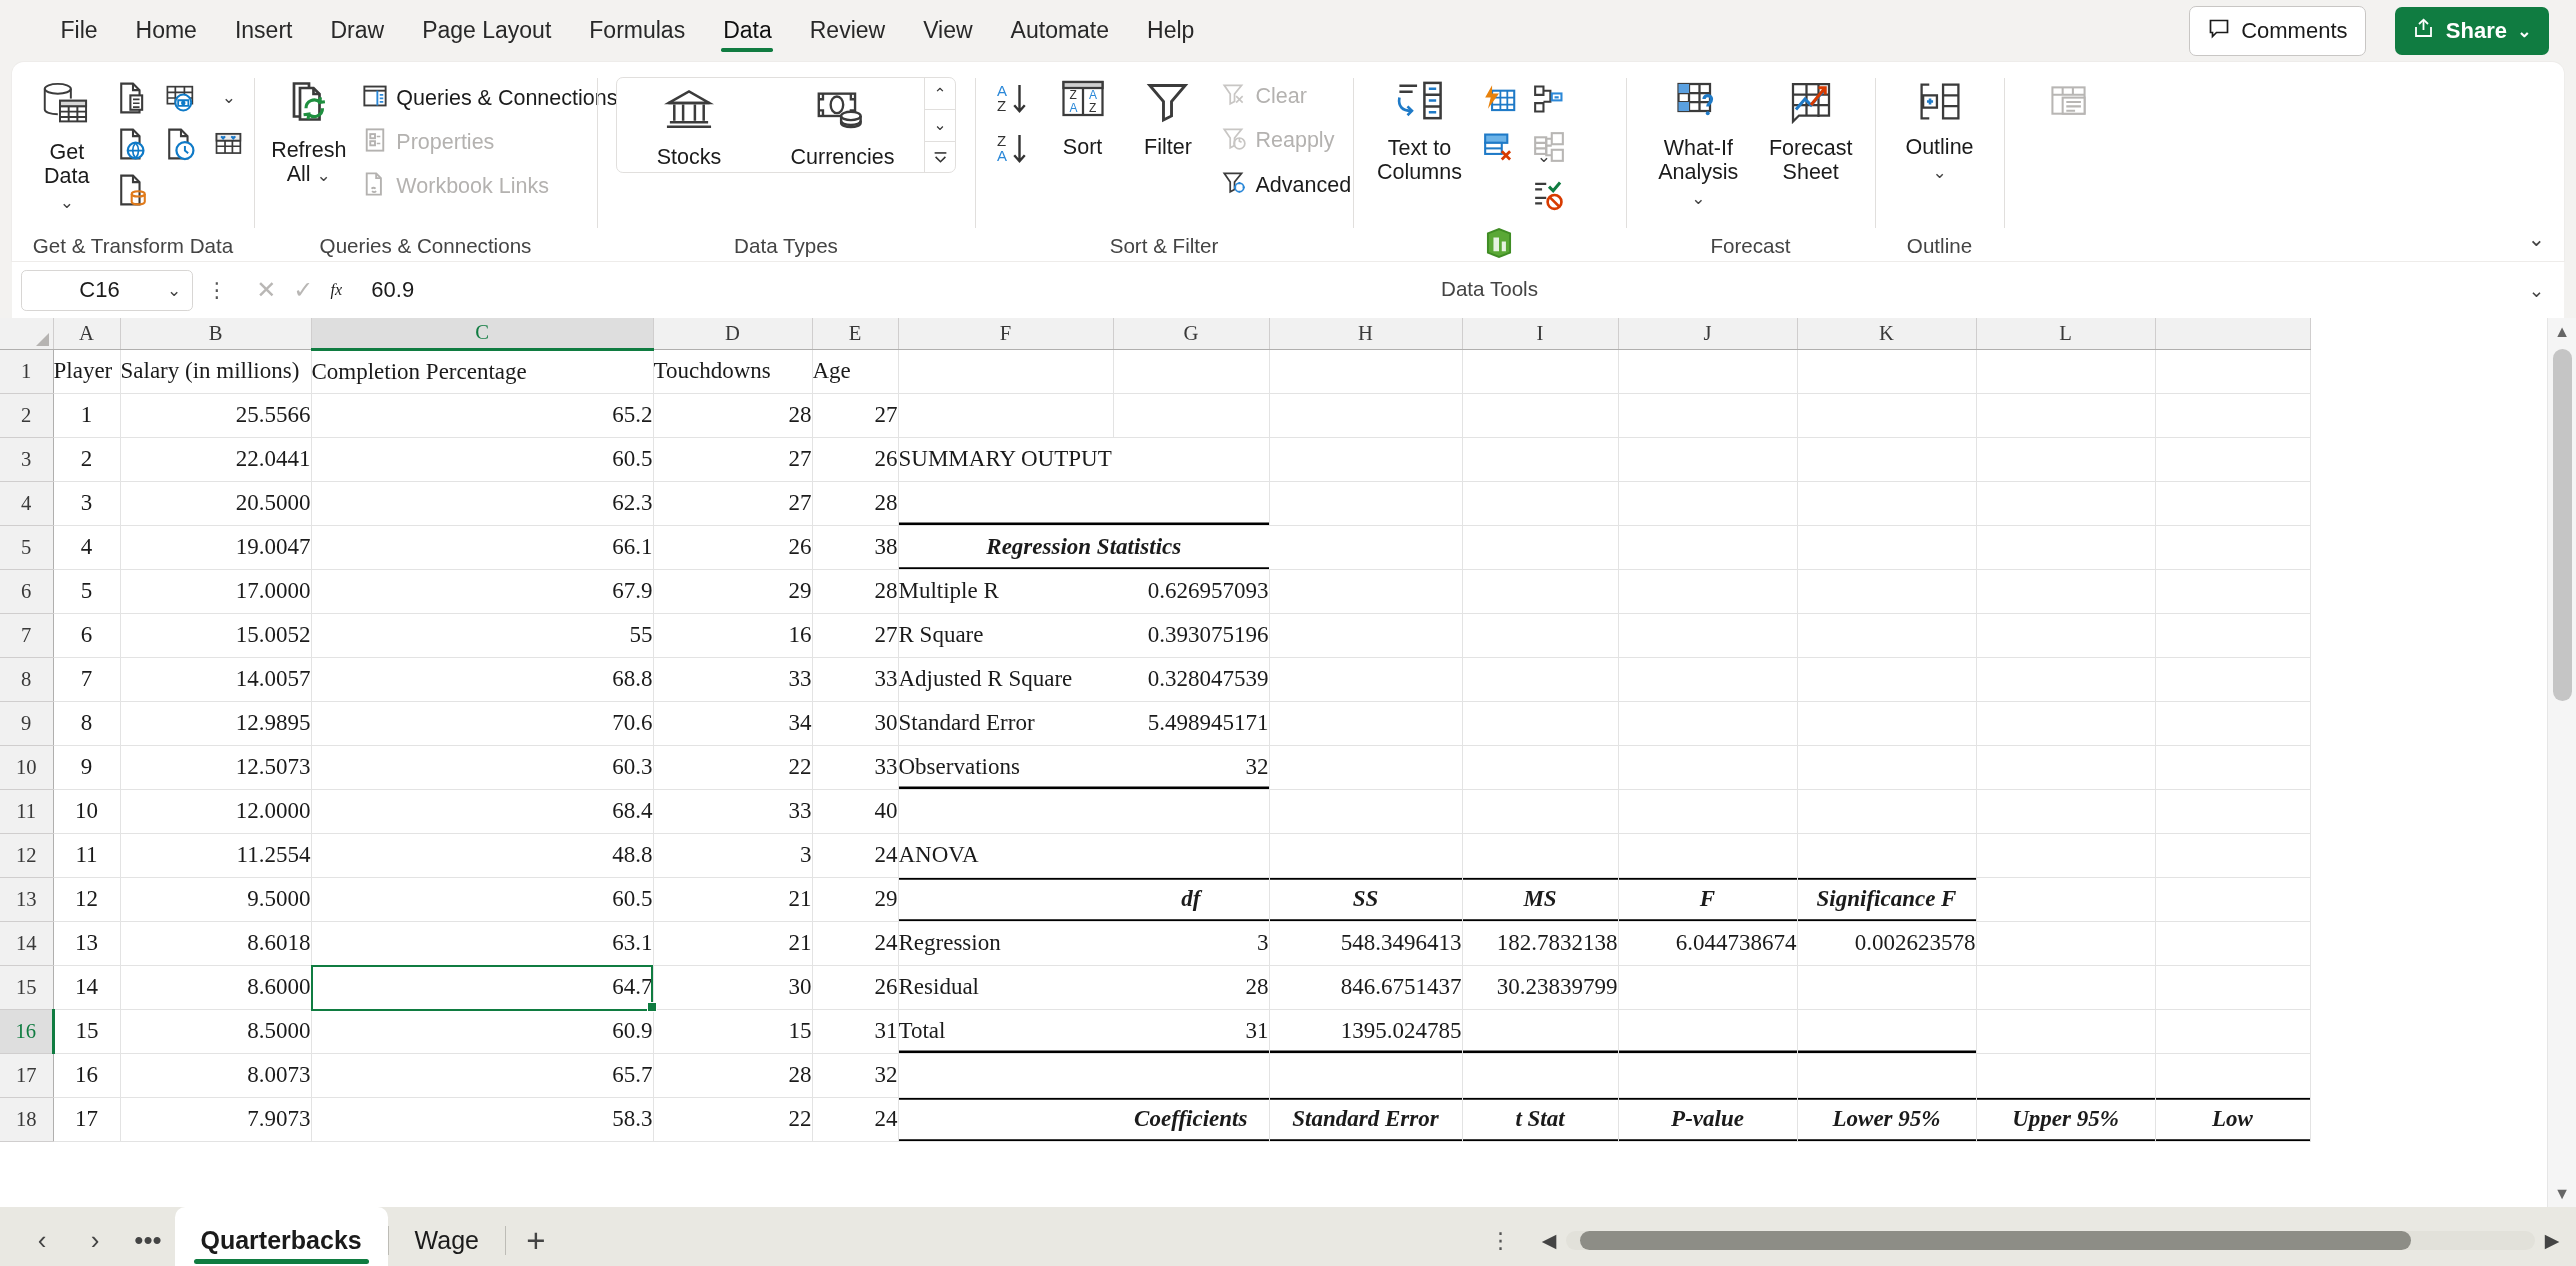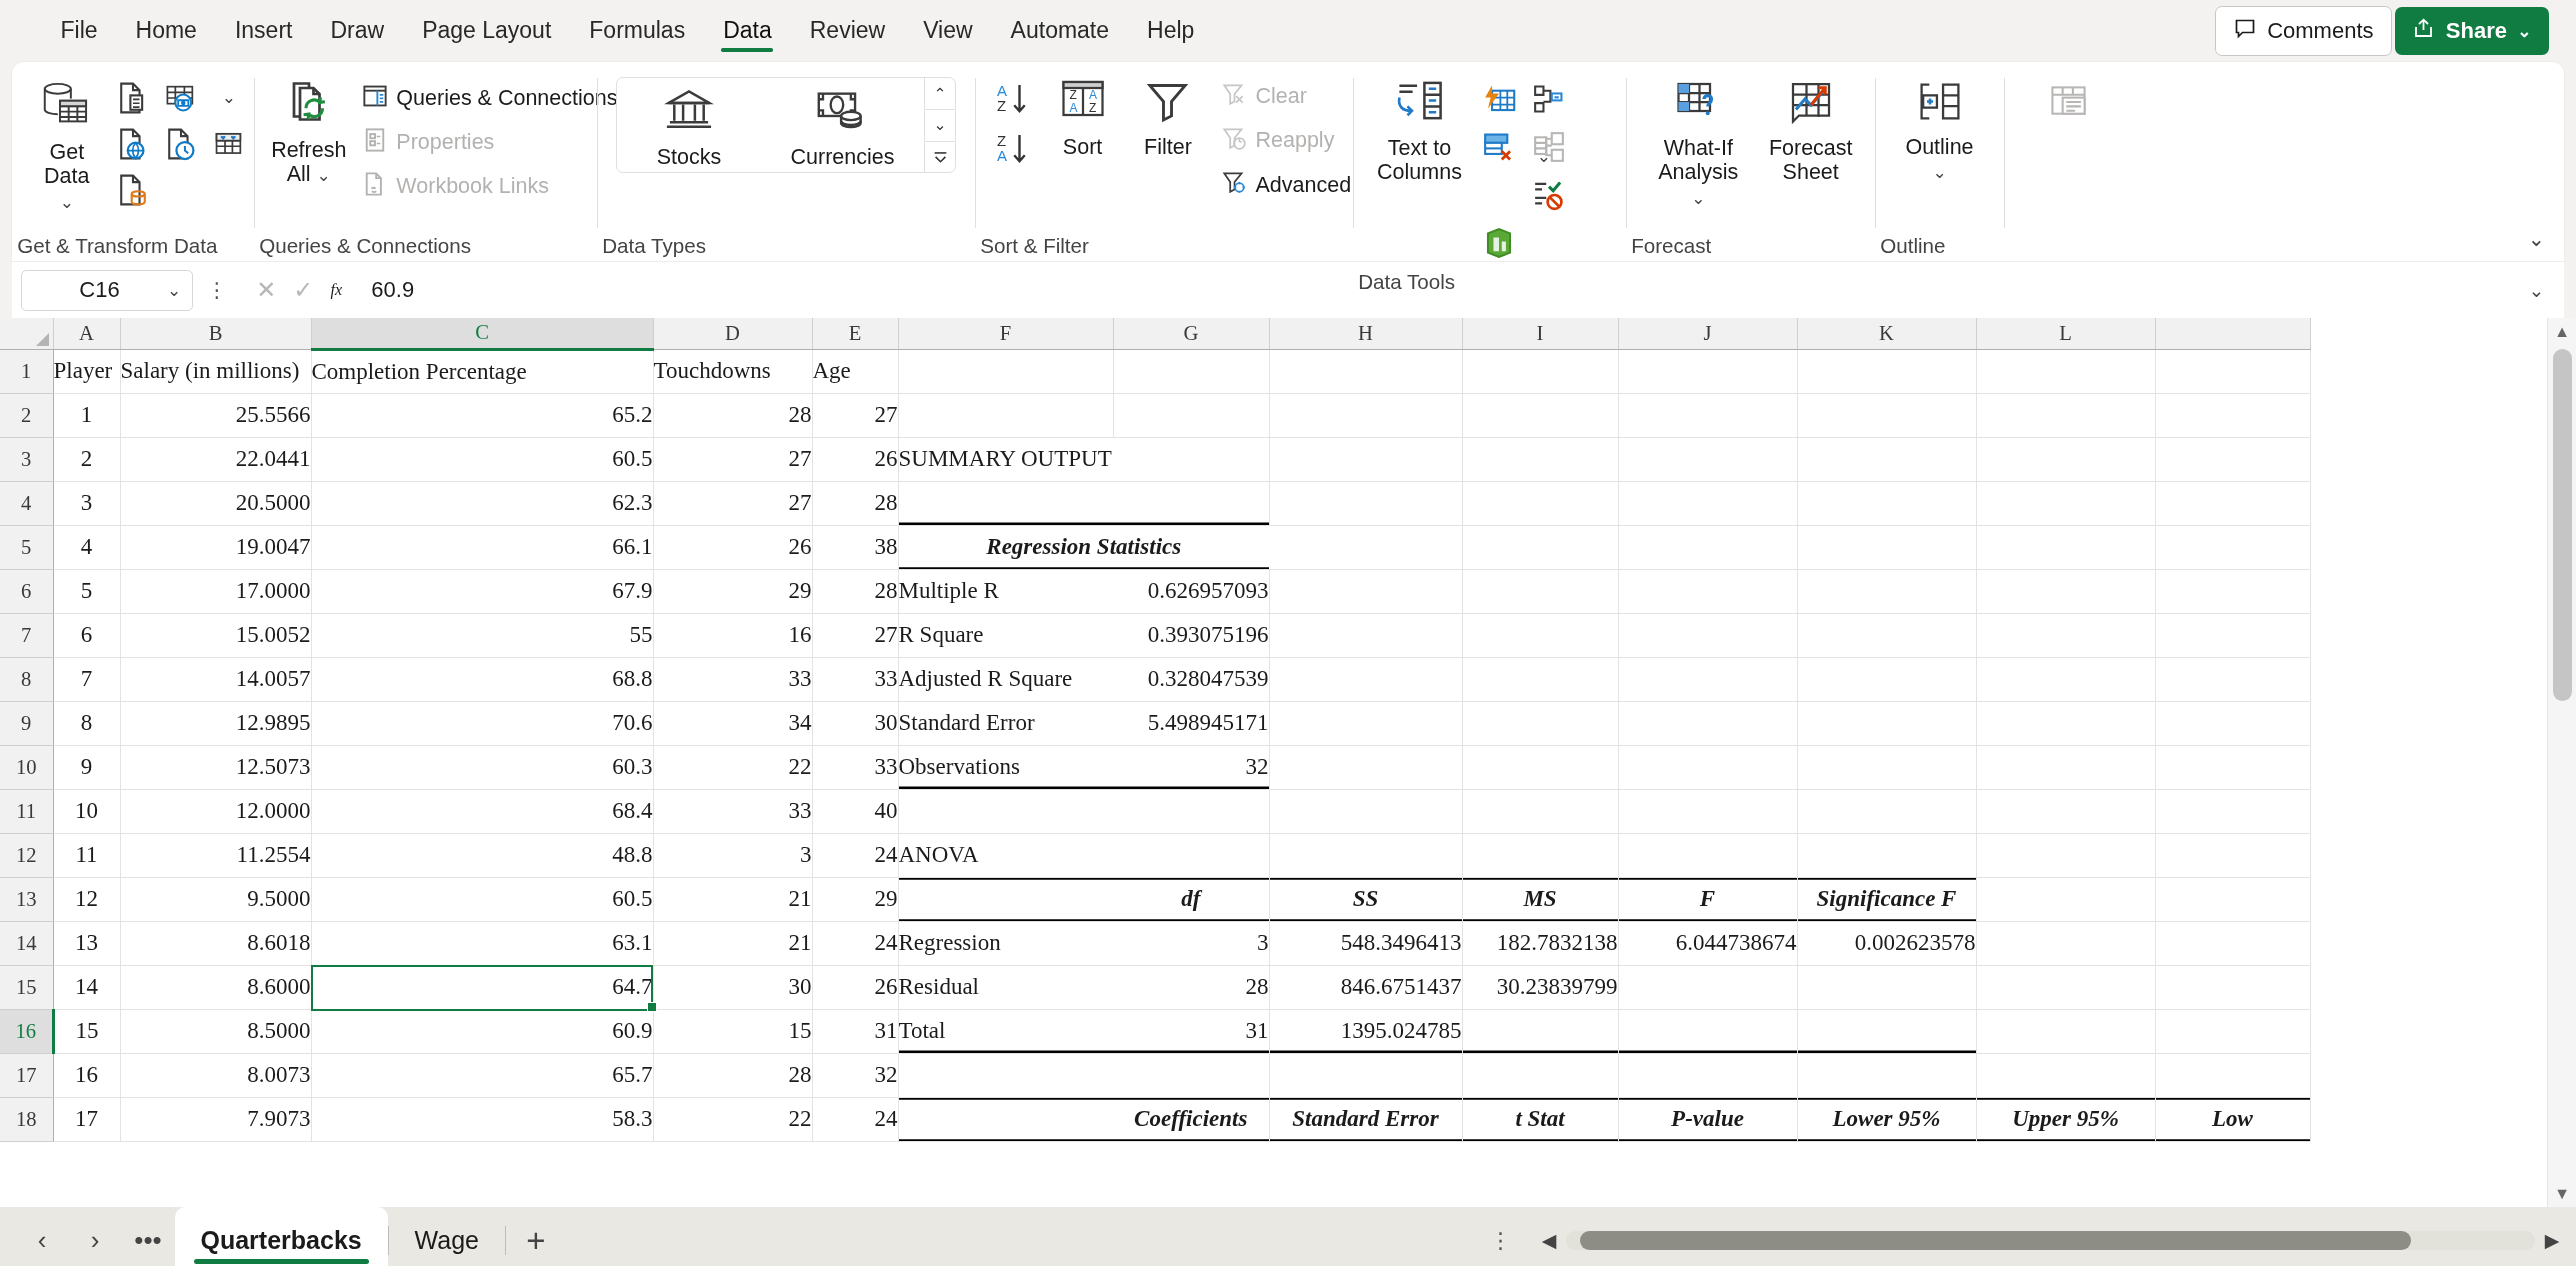--- a/index.html
+++ b/index.html
@@ -19,21 +19,21 @@
   .menu-tabs { display:flex; align-items:center; gap:0; margin-left:26px; }
   .mtab {
     padding:8.6px 19px; font-size:23px; color:#282828; cursor:pointer;
     position:relative; white-space:nowrap; line-height:1.2;
   }
   .mtab.active { font-weight:400; color:#0f0f0f; }
   .mtab.active:after {
     content:""; position:absolute; left:20%; right:20%; bottom:1.7px;
     height:3.4px; background:#107c41; border-radius:1.7px;
   }
-  .tb-right { margin-left:auto; display:flex; align-items:center; gap:3px; padding-right:12px;}
+  .tb-right { margin-left:auto; display:flex; align-items:center; gap:29px; padding-right:12px;}
   .btn-comments {
     display:flex; align-items:center; gap:10.3px;
     border:0.9px solid #c8c6c4; background:#fff; border-radius:6.9px;
     padding:8.6px 17px; font-size:22px; cursor:pointer;
   }
   .btn-share {
     display:flex; align-items:center; gap:10.3px;
     background:#107c41; color:#fff; border-radius:6.9px;
     padding:9.4px 17px; font-size:22px; cursor:pointer; font-weight:600;
   }
@@ -42,21 +42,21 @@
     margin:0 12px; height:199px; background:#fff;
     border-radius:12px 12px 0 0; display:flex; align-items:stretch;
     position:relative; box-shadow:0 0 0 0.9px #eeecea;
   }
   .rgroup { display:flex; flex-direction:column; position:relative; padding:0 5.2px;}
   .rgroup + .rgroup:before {
     content:""; position:absolute; left:0; top:15.5px; bottom:33px; width:0.9px; background:#e1dfdd;
   }
   .rg-body { flex:1; display:flex; align-items:flex-start; padding:10.3px 8.6px 0 8.6px; gap:3.4px;}
   .rg-label {
-    height:31px; text-align:left; font-size:20.6px; color:#444; line-height:31px;
+    height:31px; text-align:center; font-size:20.6px; color:#444; line-height:31px;margin-top:7px;
   }
   .bigbtn {
     display:flex; flex-direction:column; align-items:center; justify-content:flex-start;
     padding:6.9px 10.3px 3.4px 10.3px; border-radius:5.2px; cursor:pointer; min-width:82px;
   }
   .bigbtn .lbl { font-size:21.5px; text-align:center; line-height:1.12; margin-top:5.2px; color:#1b1b1b;}
   .smallcol { display:flex; flex-direction:column; gap:1.7px; padding-top:3.4px;}
   .smallbtn {
     display:flex; align-items:center; gap:8.6px; padding:5.2px 8.6px; border-radius:4.3px;
     cursor:pointer; font-size:21.5px; color:#1b1b1b; white-space:nowrap;

